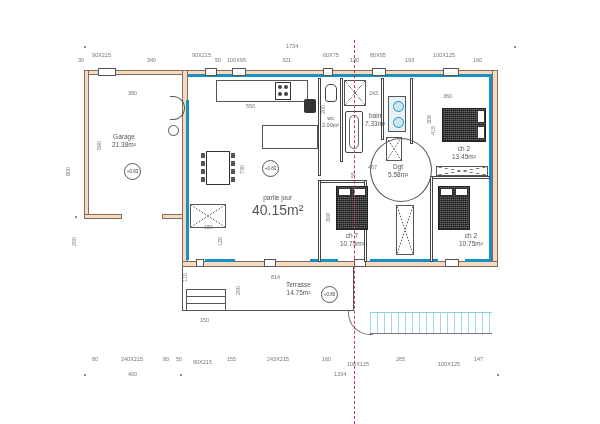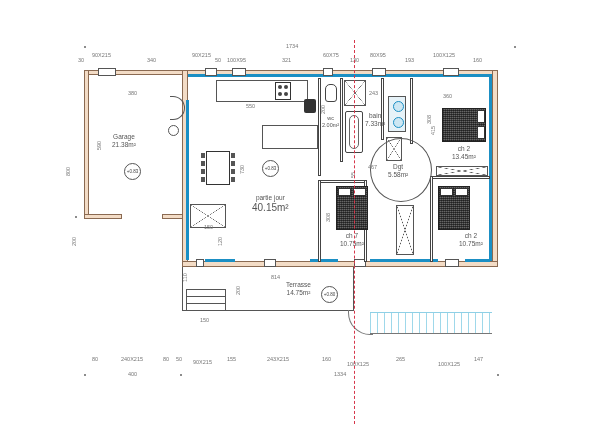--- a/index.html
+++ b/index.html
@@ -110,21 +110,21 @@
     <div style="position:absolute;left:304px;top:99px;width:12px;height:14px;background:#333;border-radius:2px;"></div>
     <span class="dim" style="left:246px;top:104px;">550</span>
     <div style="position:absolute;left:262px;top:125px;width:56px;height:24px;border:0.6px solid #555;box-sizing:border-box;"></div>
     <div style="position:absolute;left:206px;top:151px;width:24px;height:34px;border:0.6px solid #333;box-sizing:border-box;"></div>
     <div style="position:absolute;left:201px;top:153px;width:4px;height:30px;background:repeating-linear-gradient(180deg,#555 0 5px,#fff 5px 8px);"></div>
     <div style="position:absolute;left:231px;top:153px;width:4px;height:30px;background:repeating-linear-gradient(180deg,#555 0 5px,#fff 5px 8px);"></div>
     <span class="dimv" style="left:240px;top:174px;">730</span>
     <div class="circ" style="left:262px;top:160px;">+0.83</div>
     <div class="lbl" style="left:252px;top:194px;">
       <div>partie jour</div>
-      <div style="font-size:10px">40.15m²</div>
+      <div style="font-size:14px">40.15m²</div>
     </div>
     <div class="xbox" style="left:190px;top:204px;width:36px;height:24px;"></div>
     <span class="dim" style="left:204px;top:225px;">150</span>
     <span class="dimv" style="left:218px;top:246px;">120</span>
   </div>
 
   <div>
     <div style="position:absolute;left:325px;top:84px;width:10px;height:16px;border:0.6px solid #444;border-radius:5px 5px 3px 3px;"></div>
     <span class="dimv" style="left:321px;top:114px;">200</span>
     <div class="lbl" style="left:322px;top:115px;font-size:5.5px;">

